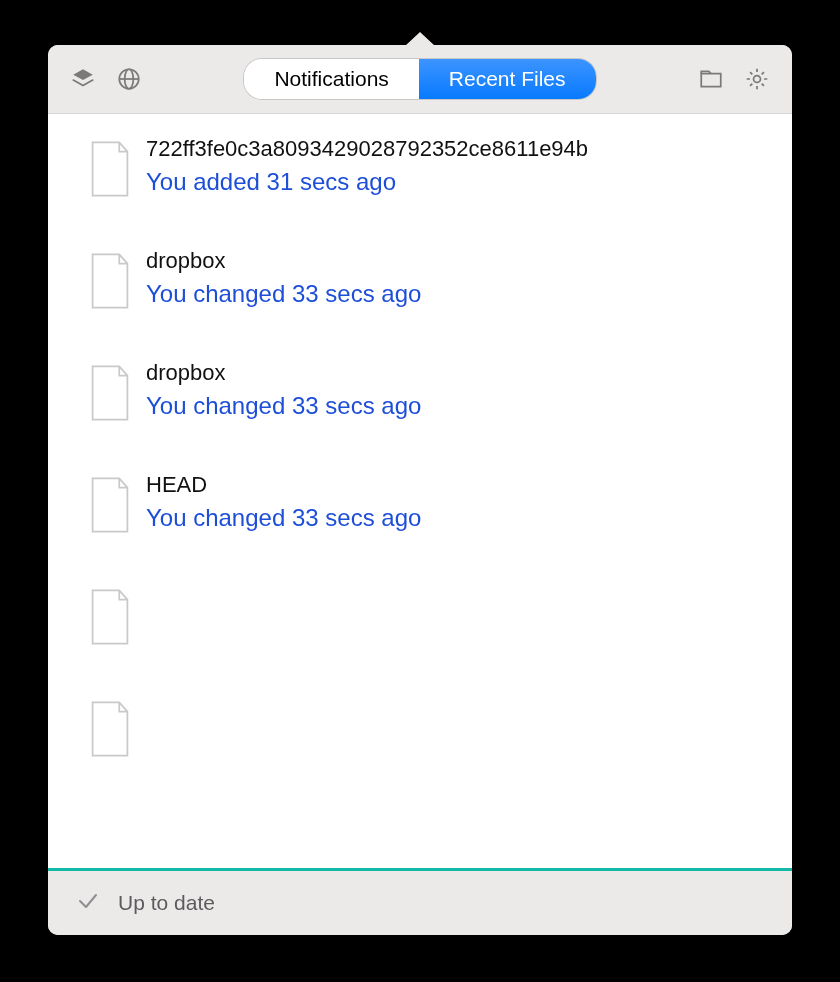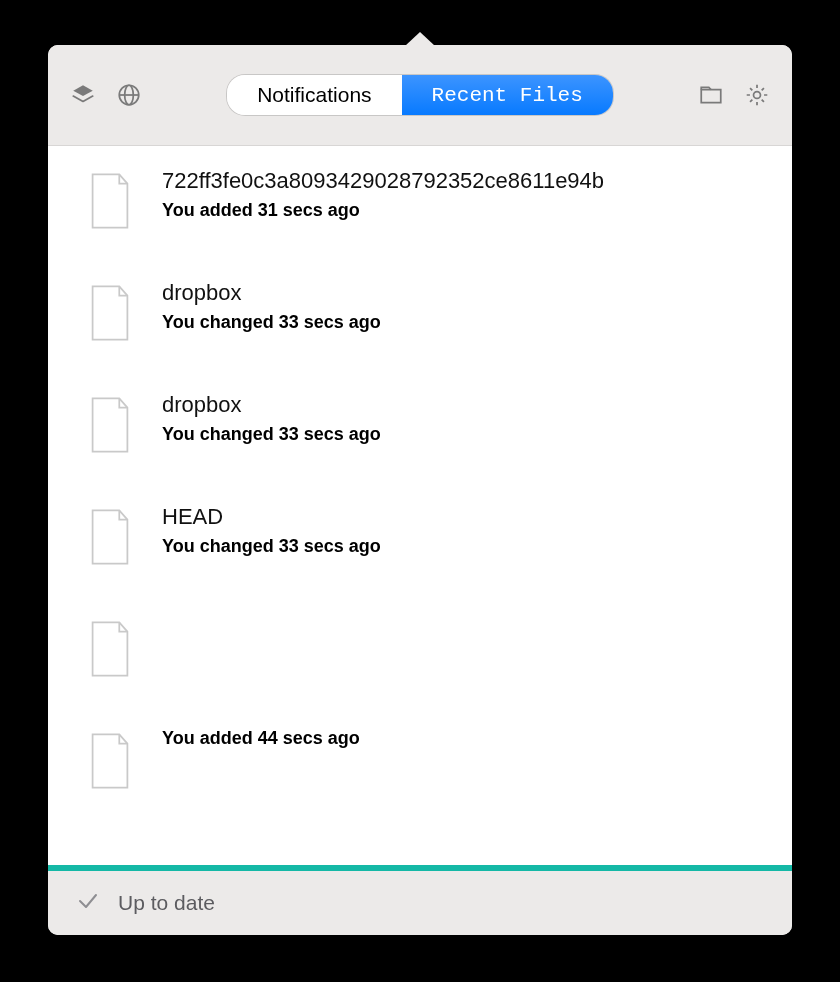--- a/index.html
+++ b/index.html
@@ -56,54 +56,53 @@
       justify-content: center;
       cursor: pointer;
       color: #7a7a7a;
     }
     .icon-btn svg {
       width: 26px;
       height: 26px;
     }
     .segmented {
       display: flex;
-      margin: 16px auto;
+      margin: 0 auto;
       border-radius: 18px;
       overflow: hidden;
       height: 40px;
       box-shadow: 0 0 0 1px rgba(0,0,0,0.15);
     }
     .seg-btn {
       padding: 0 30px;
       font-size: 21px;
       display: flex;
       align-items: center;
       cursor: pointer;
       background: #fff;
       color: #000;
       border: none;
     }
     .seg-btn.active {
       background: linear-gradient(to bottom, #3c94ff, #087aff);
       color: #fff;
-      font-family: Liberation Mono, monospace;
     }
     .content {
       flex: 1;
       overflow-y: auto;
       background: #fff;
     }
     .file-list {
       list-style: none;
     }
     .file-item {
       display: flex;
       align-items: flex-start;
       padding: 22px 38px 28px 38px;
-      gap: 28px;
+      gap: 12px;
       cursor: pointer;
     }
     .file-icon {
       width: 48px;
       height: 58px;
       flex-shrink: 0;
       margin-top: 4px;
     }
     .file-icon svg {
       width: 100%;
@@ -115,27 +114,26 @@
     }
     .file-name {
       font-size: 22px;
       color: #111;
       margin-bottom: 6px;
       white-space: nowrap;
       overflow: hidden;
       text-overflow: ellipsis;
     }
     .file-meta {
-      font-size: 18px;
-      color: #000000;
-      font-weight: bold;
+      font-size: 24px;
+      color: #1d4ed8;
     }
     .footer {
       background: #eceae9;
-      border-top: 6px solid #14b8a6;
+      border-top: 3px solid #14b8a6;
       border-bottom-left-radius: 10px;
       border-bottom-right-radius: 10px;
       padding: 18px 28px;
       display: flex;
       align-items: center;
       gap: 18px;
     }
     .footer .check {
       color: #8e8e92;
     }
@@ -245,21 +243,20 @@
         </div>
       </li>
       <li class="file-item">
         <div class="file-icon">
           <svg viewBox="0 0 40 50" fill="none" stroke="#c9c9c9" stroke-width="1.5">
             <path d="M5 2 L28 2 L35 10 L35 48 L5 48 Z"></path>
             <path d="M28 2 L28 10 L35 10"></path>
           </svg>
         </div>
         <div class="file-text">
-          <div class="file-meta">You added 44 secs ago</div>
         </div>
       </li>
     </ul>
   </div>
 
   <div class="footer">
     <span class="check">
       <svg width="24" height="24" viewBox="0 0 24 24" fill="none" stroke="currentColor" stroke-width="2" stroke-linecap="round" stroke-linejoin="round">
         <polyline points="4,12 10,18 20,6"></polyline>
       </svg>

